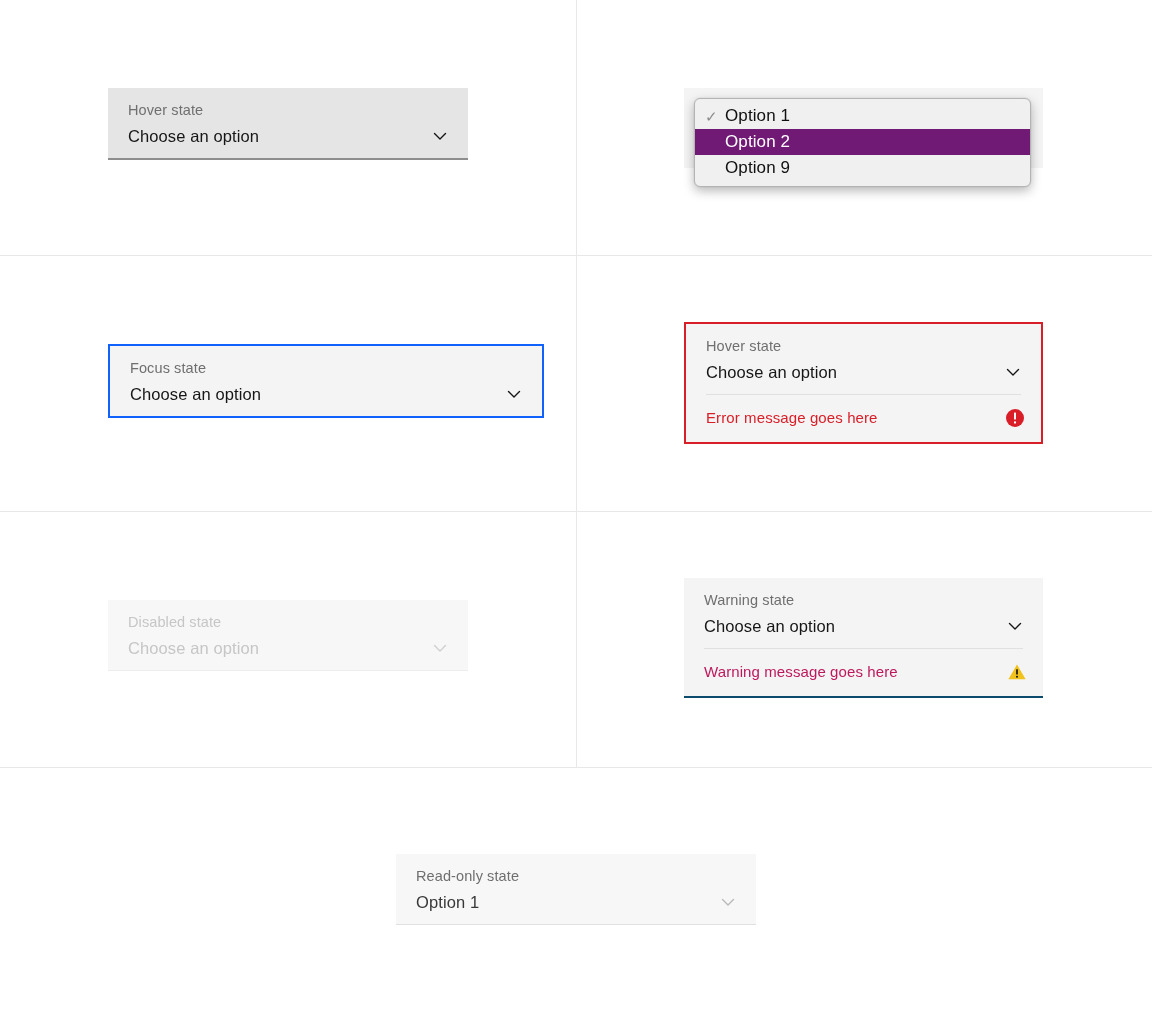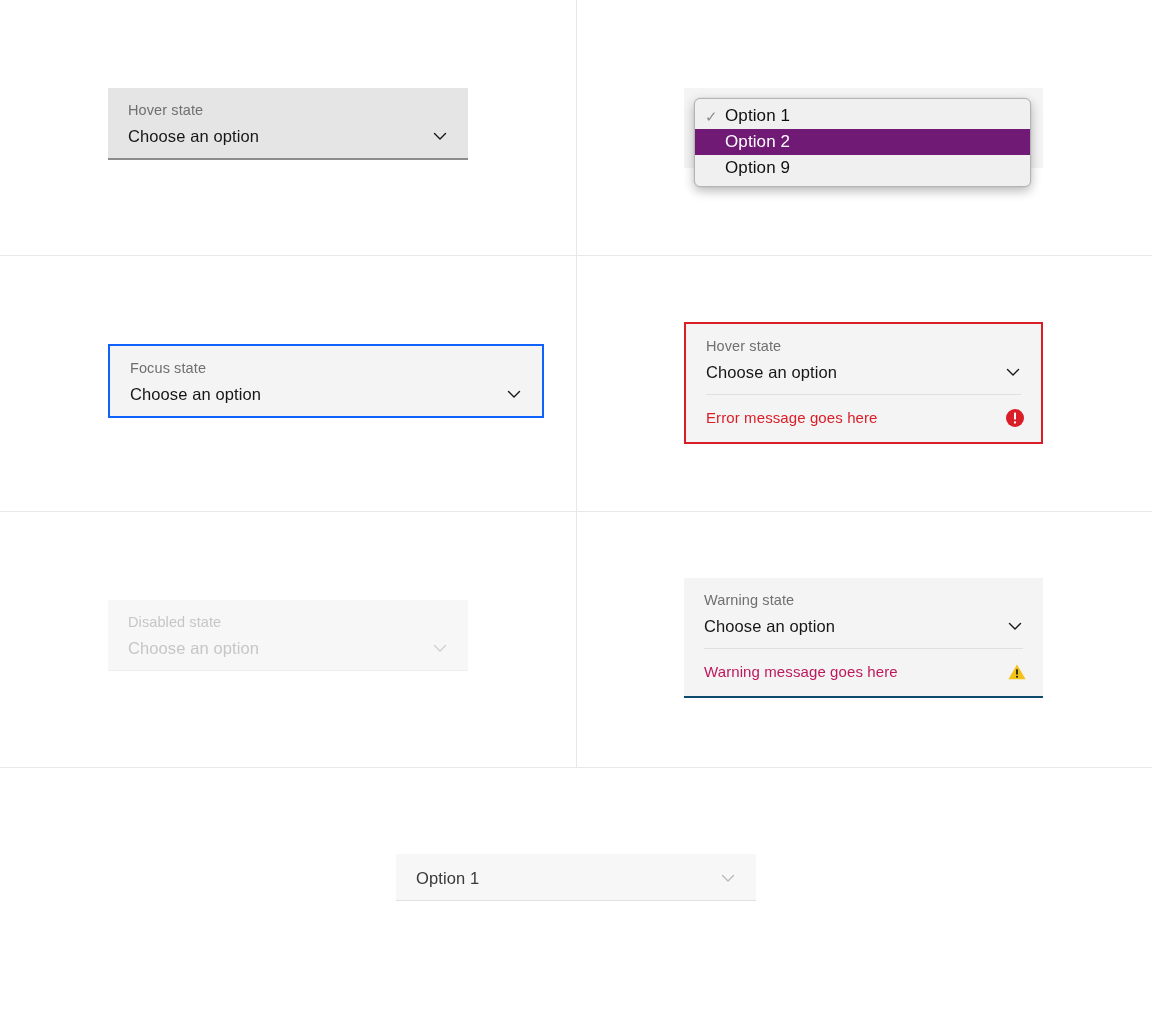--- a/index.html
+++ b/index.html
@@ -287,20 +287,21 @@
           <path d="M10 2.4 L18.6 17.2 L1.4 17.2 Z" fill="#f1c21b"></path>
           <rect x="9.15" y="7.2" width="1.7" height="5.4" rx=".5" fill="#161616"></rect>
           <circle cx="10" cy="14.7" r="1.0" fill="#161616"></circle>
         </svg>
       </span>
     </div>
   </div>
 
   <div class="field state-readonly" style="left:396px; top:854px; width:360px;">
     <div class="select-box">
+      <div class="select-label">Read-only state</div>
       <div class="select-valuerow">
         <div class="select-value">Option 1</div>
         <span class="chev">
           <svg viewBox="0 0 20 20" fill="none" stroke="#b9b9b9" stroke-width="1.4" stroke-linecap="round" stroke-linejoin="round">
             <polyline points="4.5,7.5 10,13 15.5,7.5"></polyline>
           </svg>
         </span>
       </div>
     </div>
   </div>

